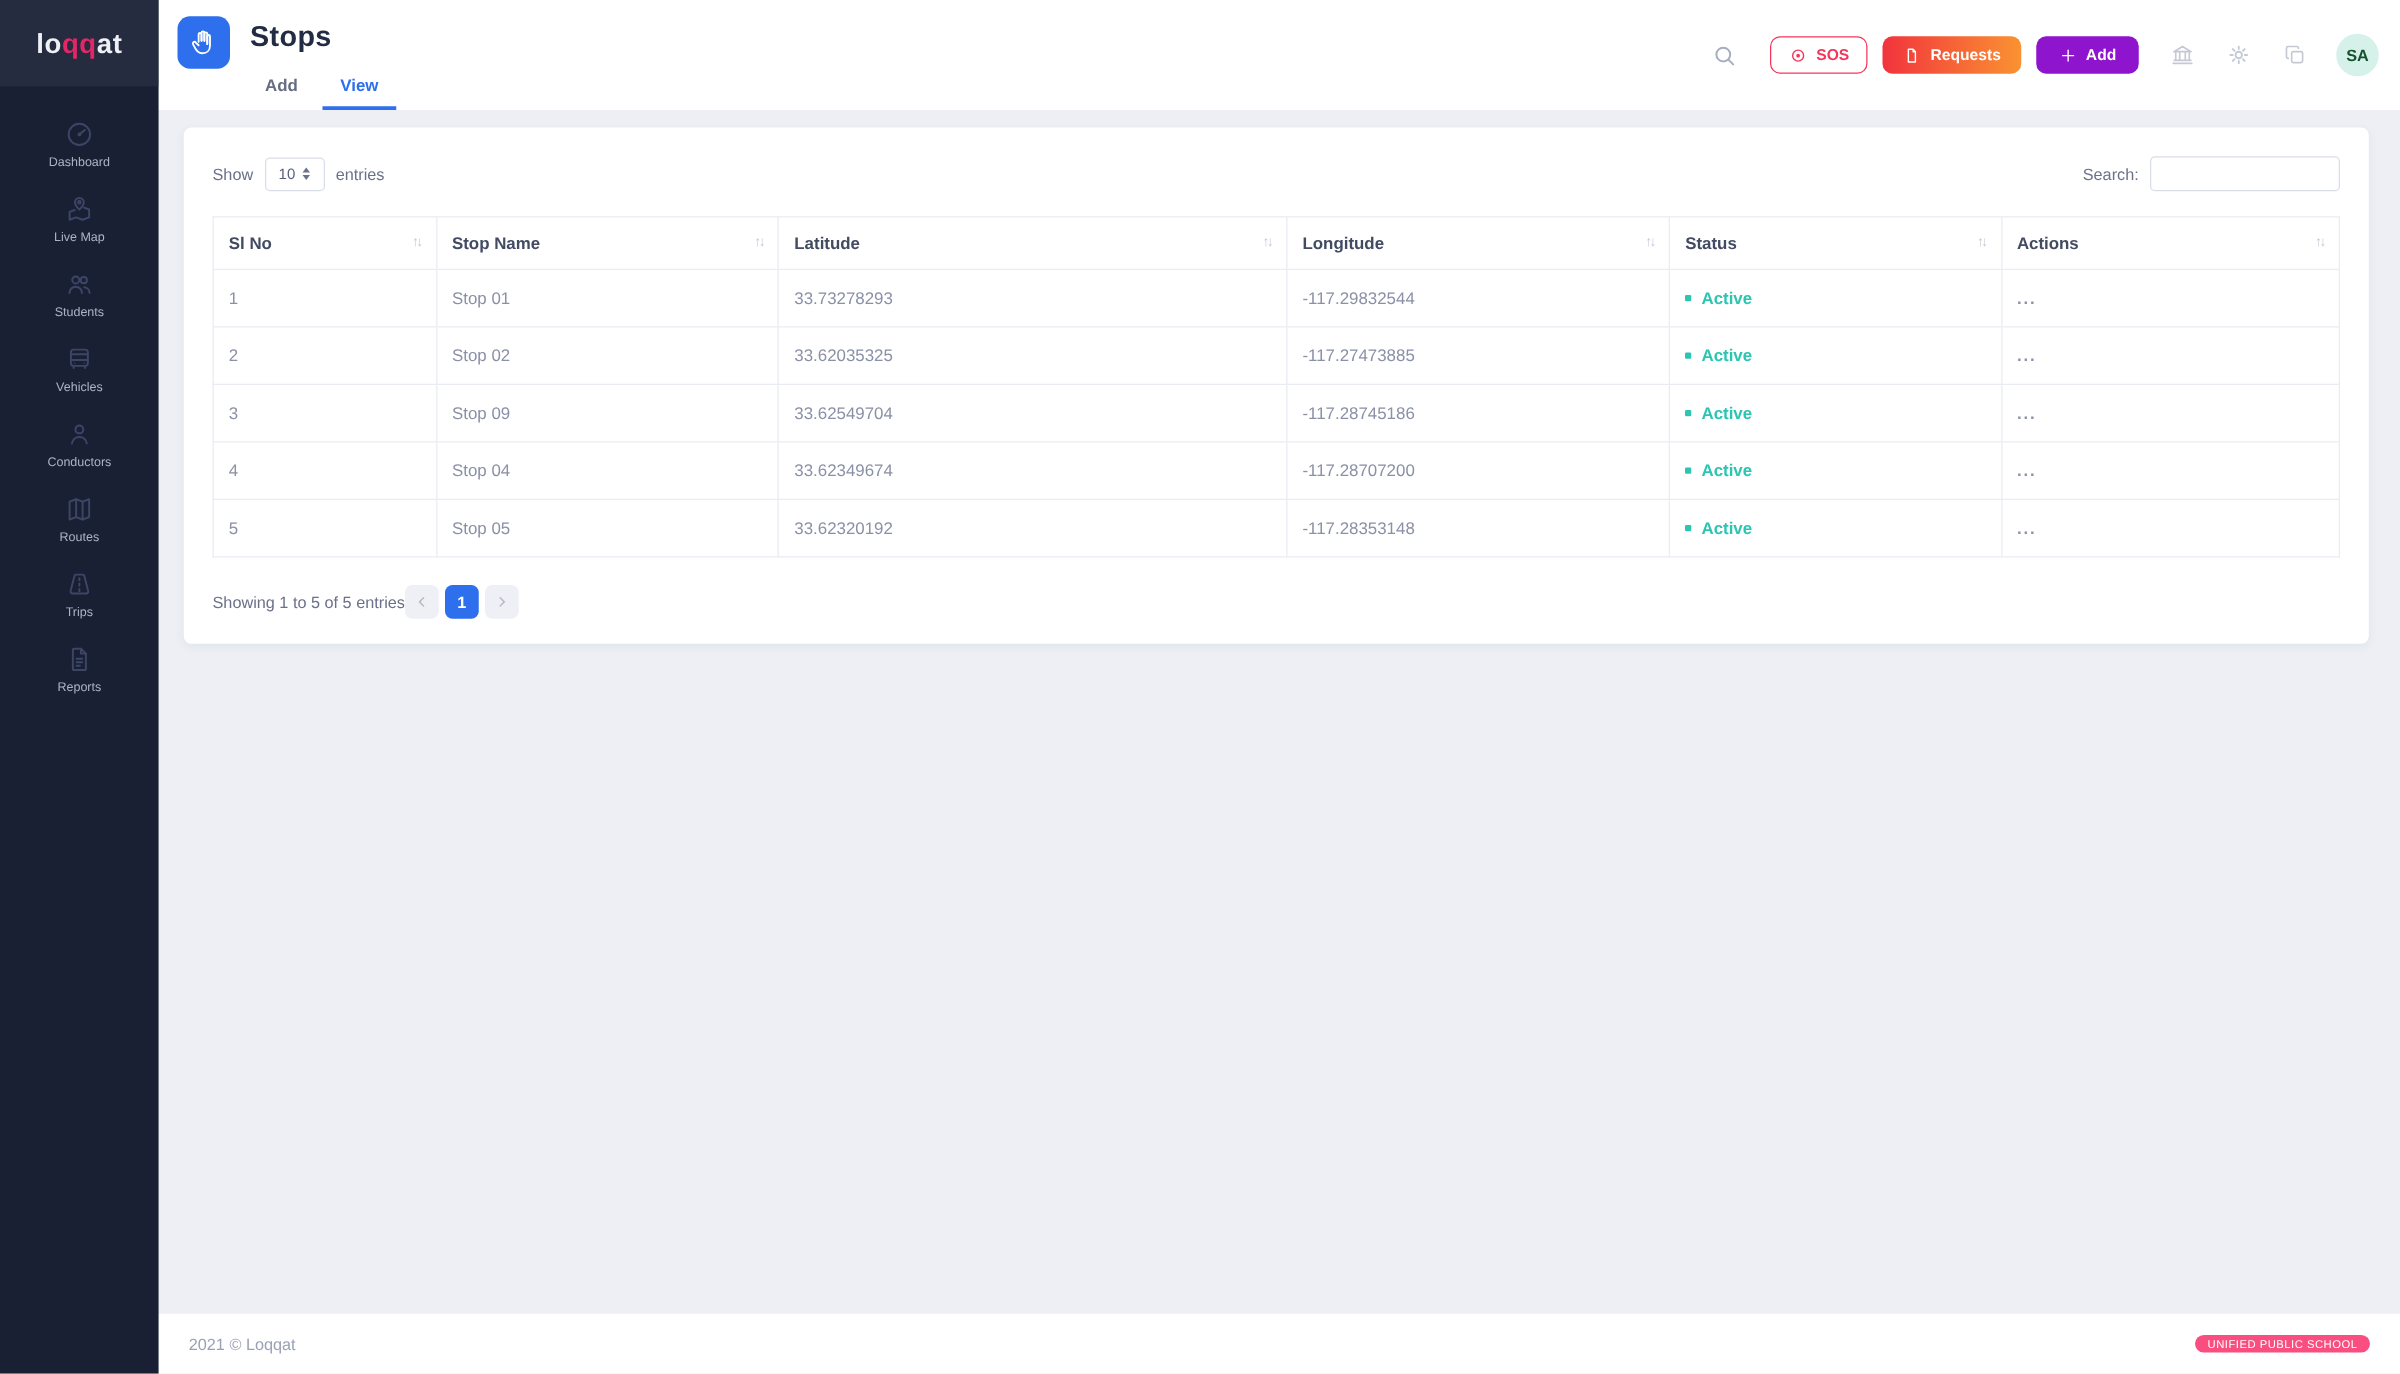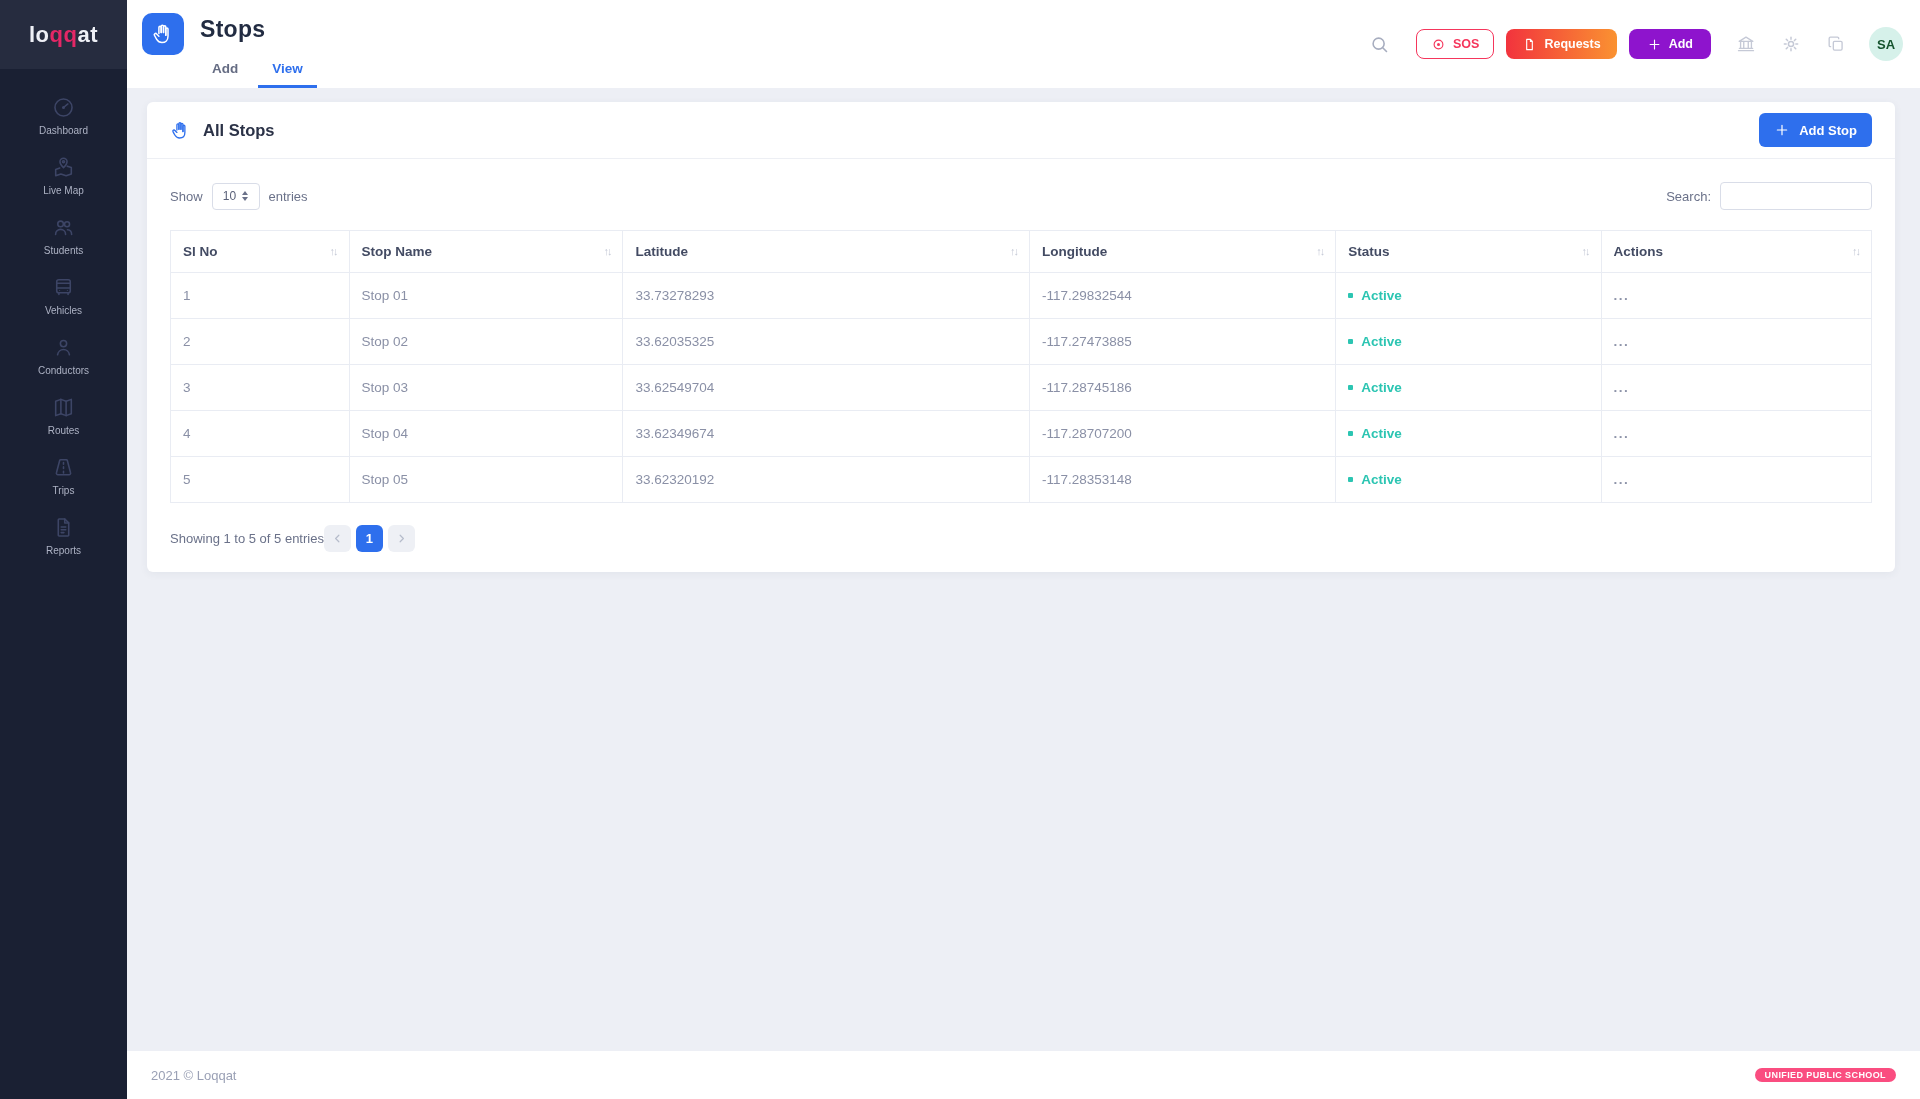--- a/index.html
+++ b/index.html
@@ -81,21 +81,21 @@
   .table-footer{display:flex;justify-content:flex-start;align-items:center;margin-top:22px}
   .summary{font-size:13px;color:#6a7189}
   .pagination{display:flex;gap:5px}
   .page-btn{width:27px;height:27px;border-radius:6px;border:none;background:#eef0f5;color:#b6bccb;display:flex;align-items:center;justify-content:center;cursor:pointer}
   .page-btn svg{width:13px;height:13px}
   .page-btn.current{background:var(--accent-blue);color:#fff;font-size:13px;font-weight:600}
 
   
   .footer{height:48px;flex-shrink:0;background:#fff;display:flex;align-items:center;justify-content:space-between;padding:0 24px}
   .copyright{font-size:13px;color:#9aa0b5}
-  .footer-badge{background:var(--badge-pink);color:#fff;font-size:9px;font-weight:700;letter-spacing:.4px;padding:2px 10px;border-radius:10px;cursor:default}
+  .footer-badge{background:var(--badge-pink);color:#fff;font-size:9px;font-weight:400;letter-spacing:.4px;padding:2px 10px;border-radius:10px;cursor:default}
 </style>
 </head>
 <body>
 
 <svg width="0" height="0" style="position:absolute">
   <defs>
     <g id="i-hand" fill="none" stroke="currentColor" stroke-width="1.5" stroke-linecap="round" stroke-linejoin="round">
       <path d="M7.9 11.4V5.5a1.15 1.15 0 012.3 0v5.1"></path>
       <path d="M10.2 10.6V4.3a1.15 1.15 0 012.3 0v6.3"></path>
       <path d="M12.5 10.6V5a1.15 1.15 0 012.3 0v8.2"></path>
@@ -237,32 +237,20 @@
               <rect x="8.8" y="8.8" width="10.5" height="10.5" rx="1.5"></rect>
               <path d="M6.2 15.2h-.9a1.5 1.5 0 01-1.5-1.5V5.3a1.5 1.5 0 011.5-1.5h8.4a1.5 1.5 0 011.5 1.5v.9"></path>
             </svg>
         </button>
         <div class="avatar">SA</div>
       </div>
     </header>
 
     <div class="content">
       <div class="card">
-        <div class="card-head">
-          <svg class="hand" viewBox="0 0 24 24">
-              <use href="#i-hand"></use>
-            </svg>
-          <span class="card-title">All Stops</span>
-          <button class="btn-addstop">
-            <svg viewBox="0 0 24 24" fill="none" stroke="currentColor" stroke-width="1.8" stroke-linecap="round">
-                <path d="M12 5v14M5 12h14"></path>
-              </svg>
-            <span>Add Stop</span>
-          </button>
-        </div>
         <div class="card-body">
           <div class="controls">
             <div class="ctrl-left">
               <span>Show</span>
               <div class="page-select">
                 <span>10</span>
                 <span class="arrows">
                     <i class="up"></i>
                     <i class="down"></i>
                   </span>
@@ -306,21 +294,21 @@
                 <tr>
     <td>2</td>
     <td>Stop 02</td>
     <td>33.62035325</td>
     <td>-117.27473885</td>
     <td class="status-cell"><span class="dot"></span><span>Active</span></td>
     <td class="actions-cell"><span>...</span></td>
   </tr>
                 <tr>
     <td>3</td>
-    <td>Stop 03</td>
+    <td>Stop 09</td>
     <td>33.62549704</td>
     <td>-117.28745186</td>
     <td class="status-cell"><span class="dot"></span><span>Active</span></td>
     <td class="actions-cell"><span>...</span></td>
   </tr>
                 <tr>
     <td>4</td>
     <td>Stop 04</td>
     <td>33.62349674</td>
     <td>-117.28707200</td>

